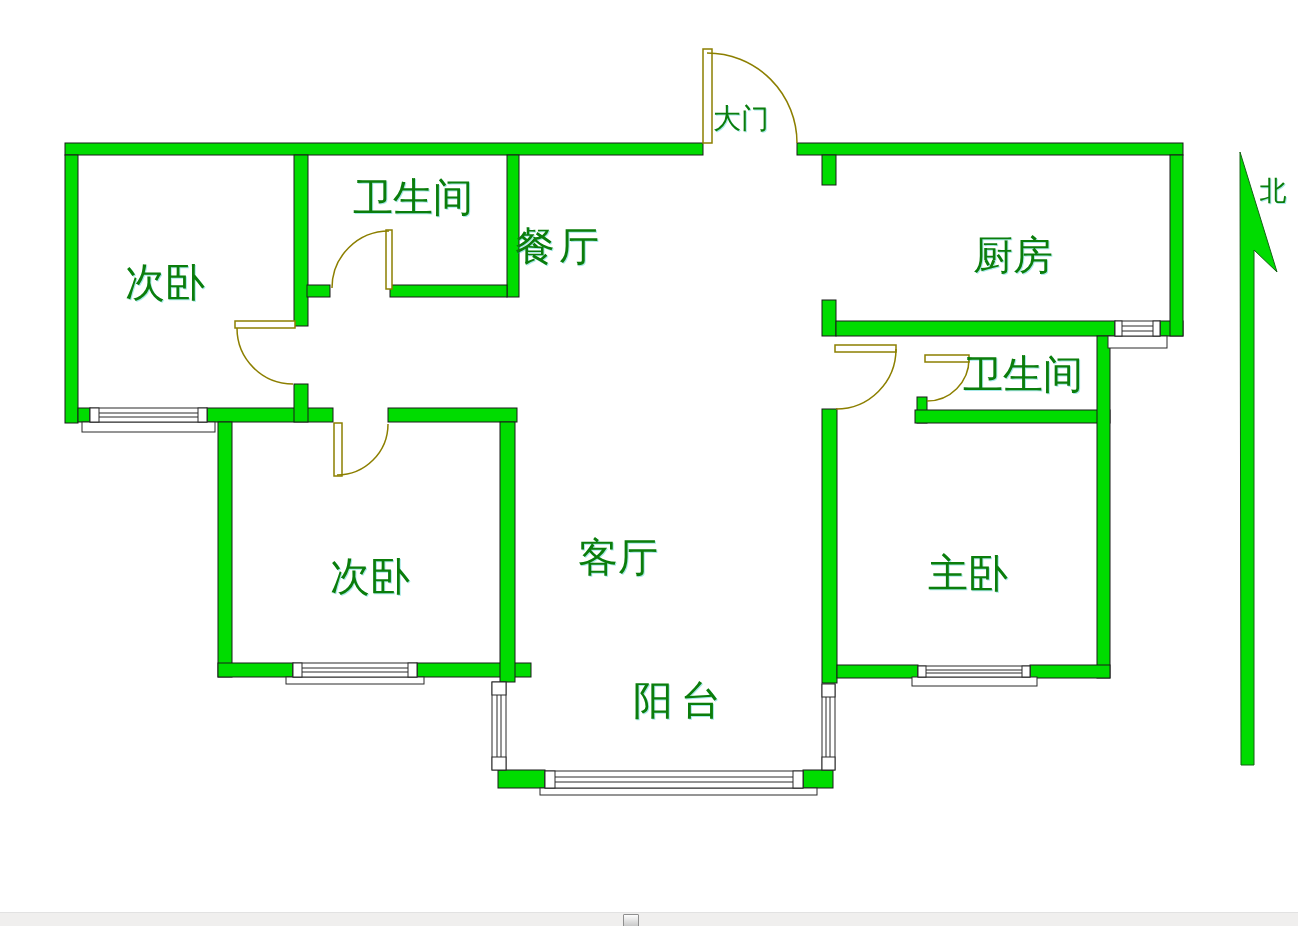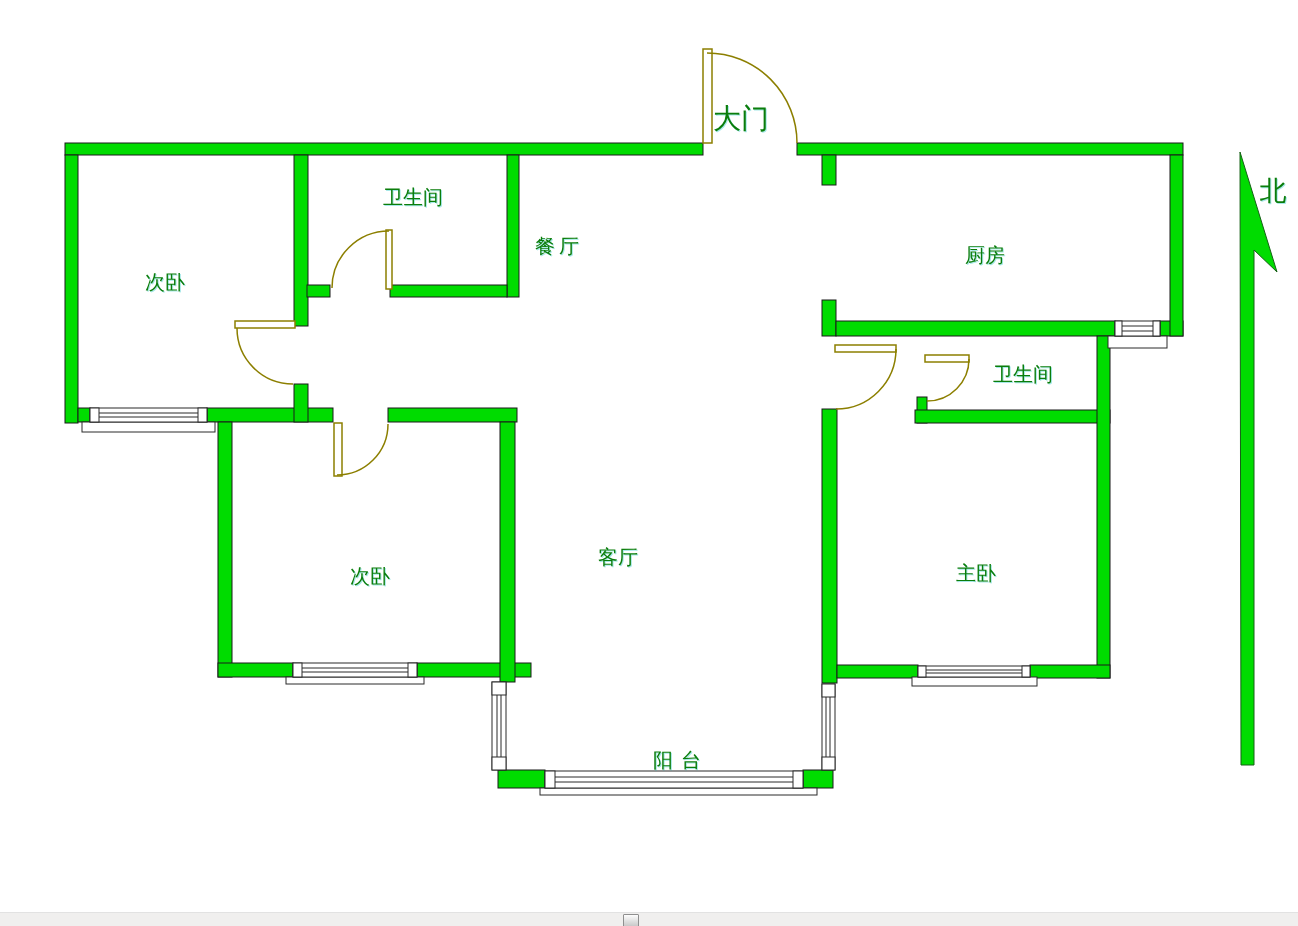--- a/index.html
+++ b/index.html
@@ -15,36 +15,36 @@
     background: #ffffff;
   }
   #plan-svg {
     position: absolute; left: 0; top: 0;
   }
   .room-label {
     position: absolute;
     transform: translate(-50%, -50%);
     color: #0b7d0b;
     text-shadow: 1px 1px 0 rgba(0,190,190,0.35);
-    font-size: 20px;
+    font-size: 40px;
     line-height: 1;
     white-space: nowrap;
     font-family: "DejaVu Serif", serif;
   }
   .lbl-main-door   { left: 741px;  top: 119px; font-size: 28px; }
   .lbl-bathroom-top{ left: 413px;  top: 197px; }
   .lbl-dining      { left: 559px;  top: 246px; letter-spacing: 4px; }
-  .lbl-kitchen     { left: 985px;  top: 255px; }
+  .lbl-kitchen     { left: 1013px;  top: 255px; }
   .lbl-north       { left: 1273px; top: 190px; font-size: 27px; }
   .lbl-bed-tl      { left: 165px;  top: 282px; }
   .lbl-bath-right  { left: 1023px; top: 374px; }
   .lbl-bed-bl      { left: 370px;  top: 576px; }
   .lbl-living      { left: 618px;  top: 557px; }
-  .lbl-master      { left: 968px;  top: 573px; margin-left: 8px; }
-  .lbl-balcony     { left: 681px;  top: 760px; letter-spacing: 8px; }
+  .lbl-master      { left: 968px;  top: 573px; }
+  .lbl-balcony     { left: 681px;  top: 700px; letter-spacing: 8px; }
 
   #h-scrollbar {
     position: absolute;
     left: 0; bottom: 0;
     width: 1298px; height: 14px;
     background: #f0efee;
     border-top: 1px solid #e2e2e2;
     box-sizing: border-box;
   }
   #h-scroll-thumb {

